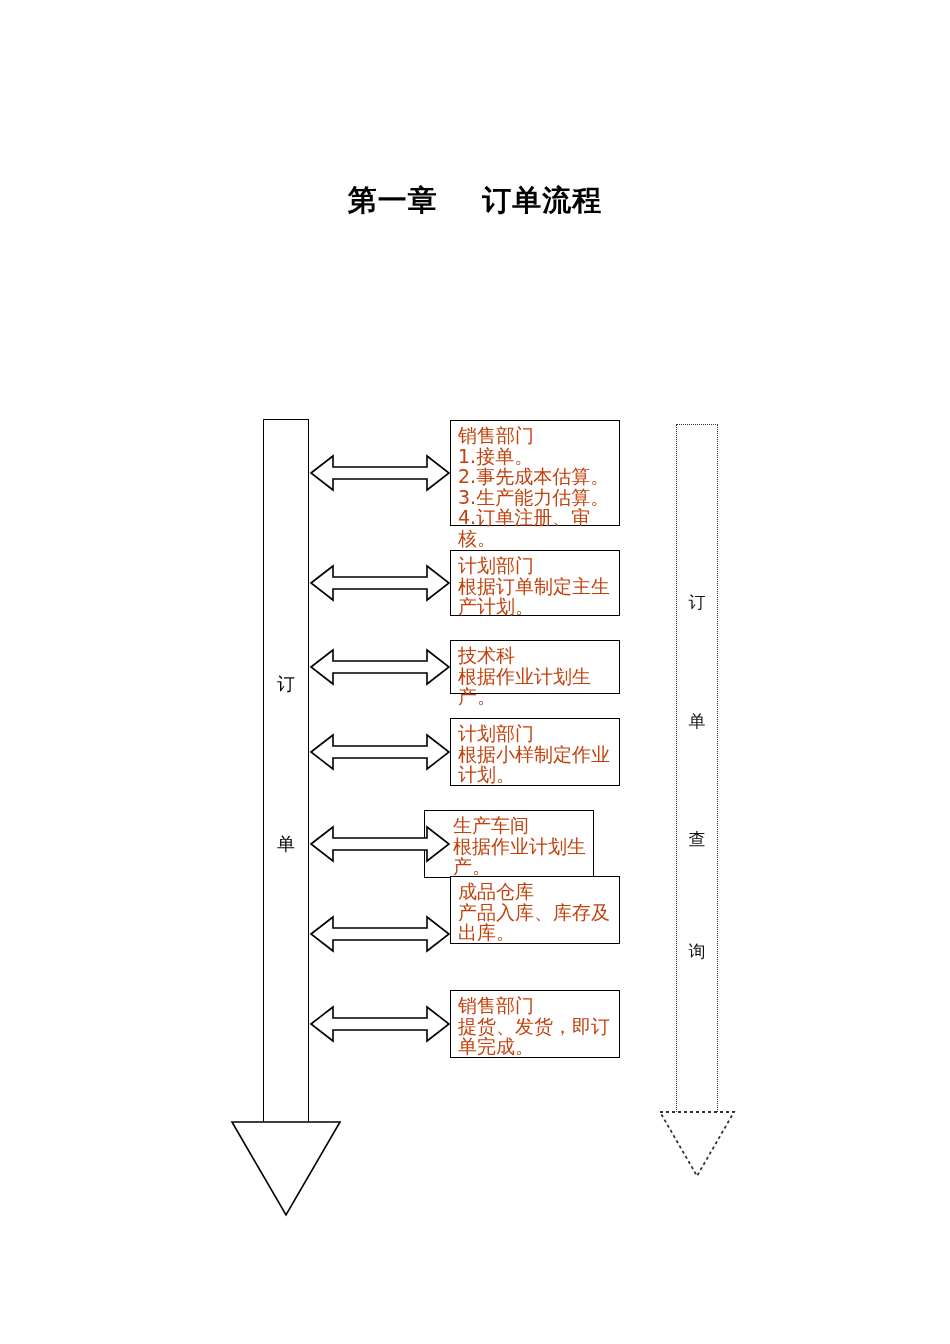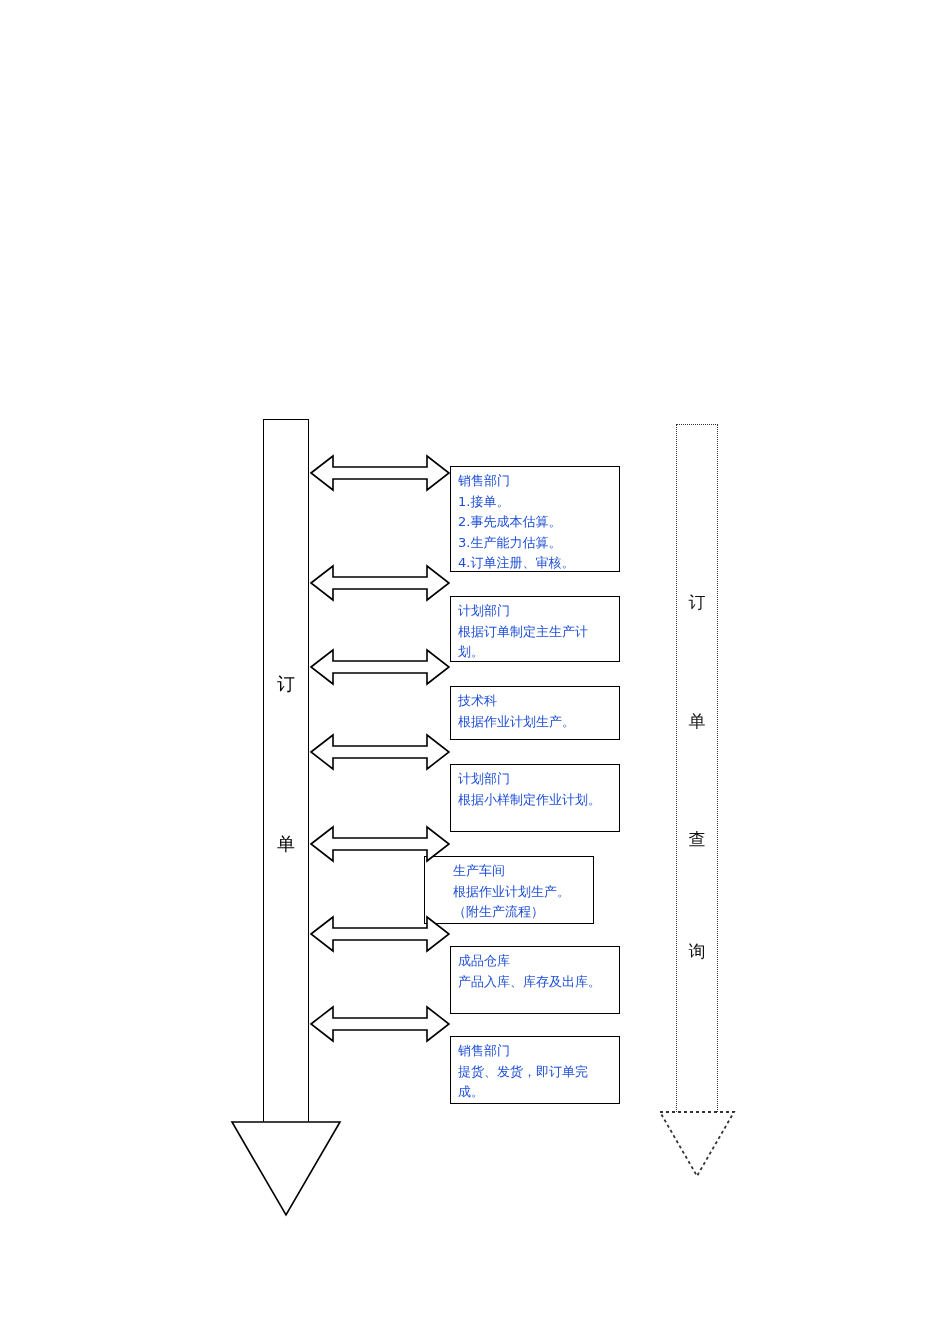--- a/index.html
+++ b/index.html
@@ -106,41 +106,41 @@
   }
 
   
   .pbox {
     position: absolute;
     border: 1.6px solid #000;
     background: #fff;
     box-sizing: border-box;
     padding: 4px 6px 3px 7px;
     font-family: "DejaVu Sans", "Liberation Sans", sans-serif;
-    font-size: 13px;
+    font-size: 19px;
     line-height: 20.5px;
     white-space: pre-line;
-    color: #1d4ed8;
-    margin-top: 46px;
+    color: #c2410c;
   }
 
   
   .arrow-svg {
     position: absolute;
     left: 0; top: 0;
     width: 950px;
     height: 1344px;
     pointer-events: none;
   }
 </style>
 </head>
 <body>
 
 <div class="page">
 
+  <div class="chapter-title">第一章    订单流程</div>
 
 
   <div class="flow">
 
     <div class="spine-left"></div>
     <div id="left-spine-labels">
         <div class="spine-left-label" style="top: 675px;">订</div>
         <div class="spine-left-label" style="top: 835px;">单</div>
       </div>
 
@@ -160,21 +160,21 @@
 4.订单注册、审核。</div>
         <div class="pbox" style="left: 450px; top: 550px; width: 170px; height: 66px;">计划部门
 根据订单制定主生产计划。</div>
         <div class="pbox" style="left: 450px; top: 640px; width: 170px; height: 54px;">技术科
 根据作业计划生产。</div>
         <div class="pbox" style="left: 450px; top: 718px; width: 170px; height: 68px;">计划部门
 根据小样制定作业计划。</div>
         <div class="pbox" style="left: 424px; top: 810px; width: 170px; height: 68px; padding-left: 28px;">生产车间
 根据作业计划生产。
 （附生产流程）</div>
-        <div class="pbox" style="left: 450px; top: 900px; width: 170px; height: 68px;">成品仓库
+        <div class="pbox" style="left: 450px; top: 876px; width: 170px; height: 68px;">成品仓库
 产品入库、库存及出库。</div>
         <div class="pbox" style="left: 450px; top: 990px; width: 170px; height: 68px;">销售部门
 提货、发货，即订单完成。</div>
       </div>
 
     <svg class="arrow-svg" viewBox="0 0 950 1344" xmlns="http://www.w3.org/2000/svg">
       <g id="arrow-group" fill="#ffffff" stroke="#000000" stroke-width="1.6">
           <polygon points="311,473 333,456 333,467 427,467 427,456 449,473 427,490 427,479 333,479 333,490"></polygon>
           <polygon points="311,583 333,566 333,577 427,577 427,566 449,583 427,600 427,589 333,589 333,600"></polygon>
           <polygon points="311,667 333,650 333,661 427,661 427,650 449,667 427,684 427,673 333,673 333,684"></polygon>

